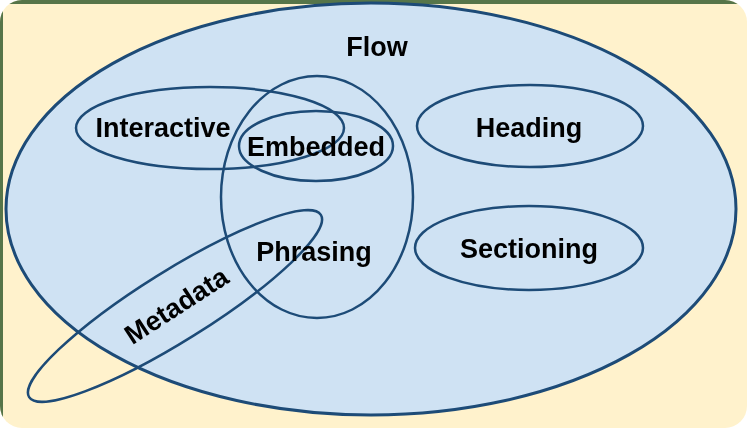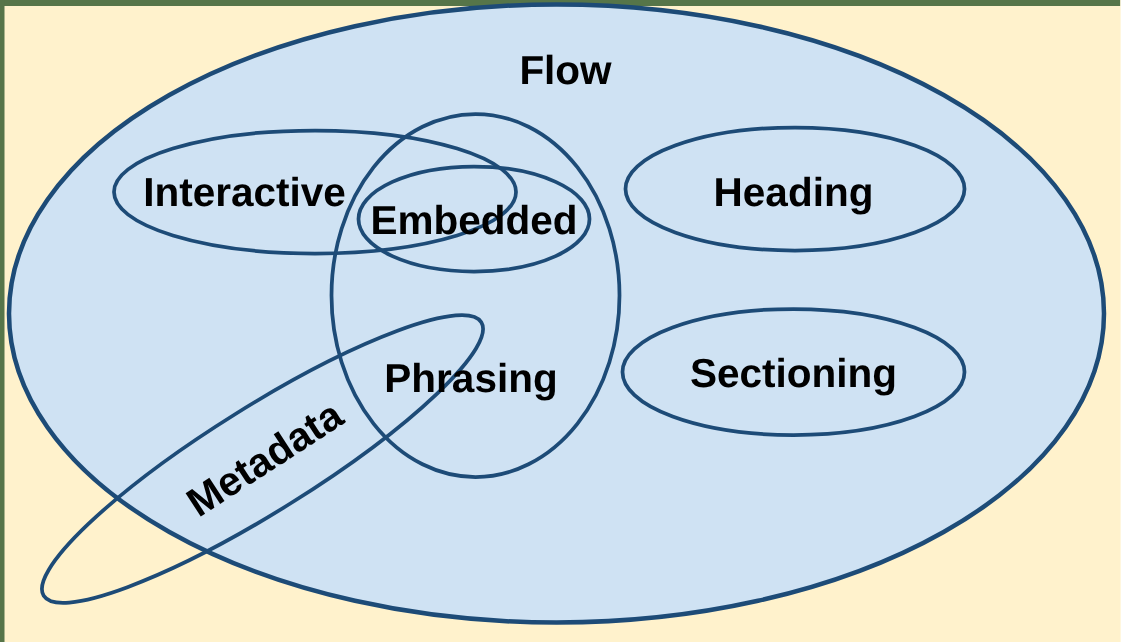--- a/index.html
+++ b/index.html
@@ -13,20 +13,21 @@
   body {
     font-family: "Liberation Sans", sans-serif;
     background: #ffffff;
   }
   .canvas {
     position: relative;
     width: 747px;
     height: 428px;
     background: var(--background);
     overflow: hidden;
+    border-radius: 22px;
   }
   .canvas svg { display: block; }
   .region-outline {
     fill: none;
     stroke: var(--ellipse-stroke);
     stroke-width: 2.5;
   }
   .flow-fill {
     fill: var(--ellipse-fill);
     stroke: var(--ellipse-stroke);

